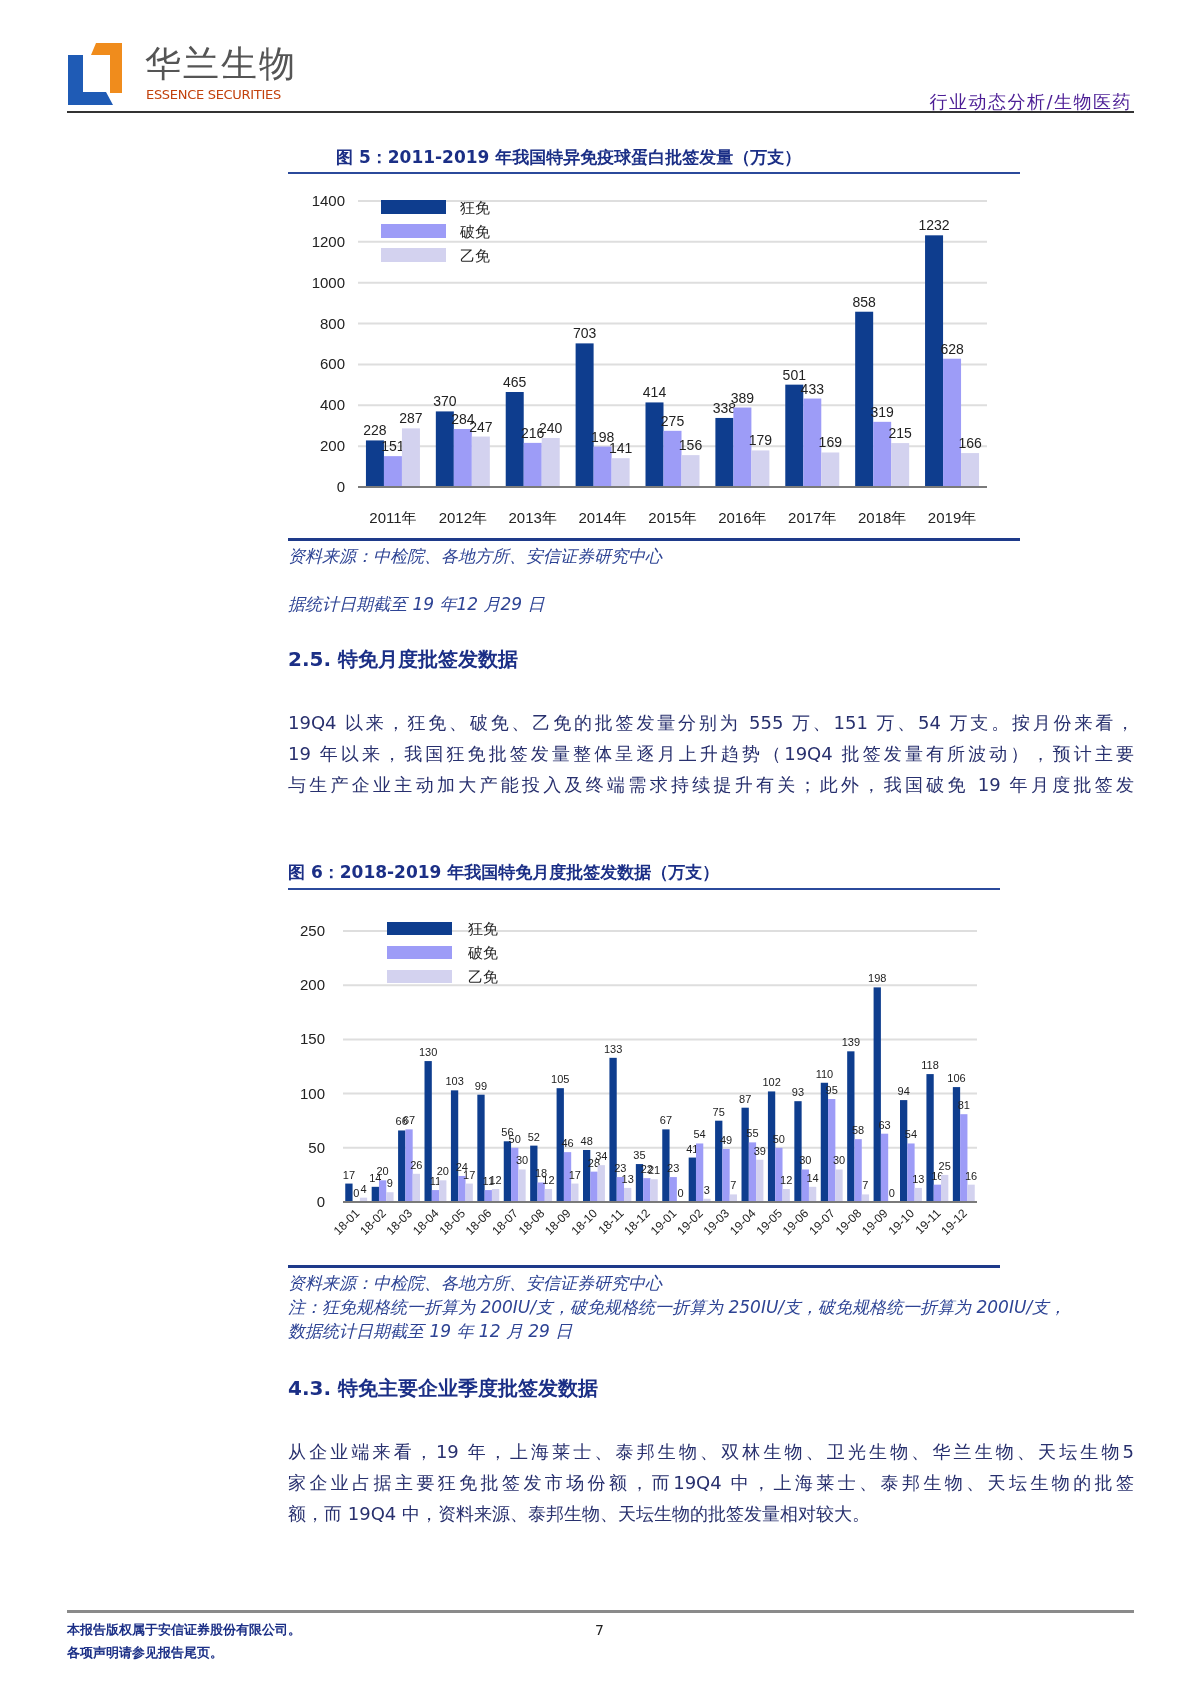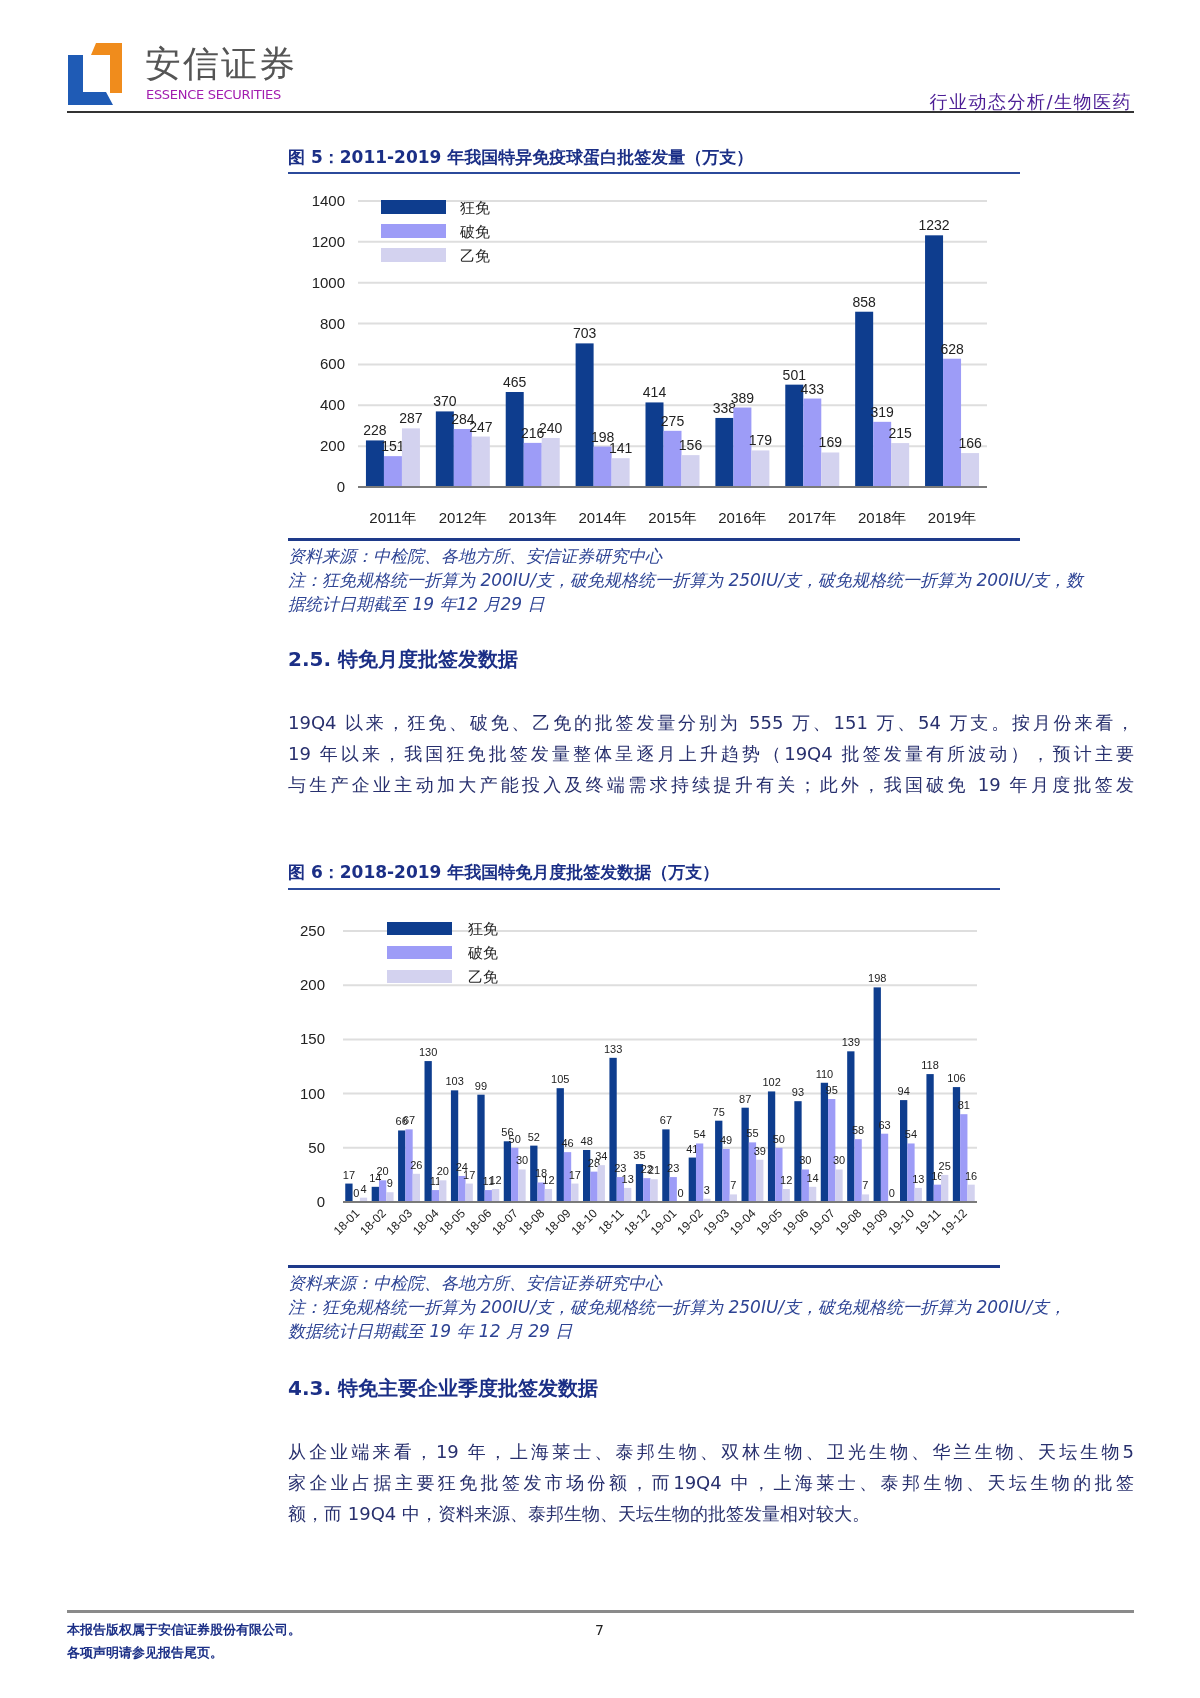--- a/index.html
+++ b/index.html
@@ -1,20 +1,20 @@
 <!DOCTYPE html>
 <html><head>
 <meta charset="utf-8">
 <style>
   html,body{margin:0;padding:0;background:#fff;}
   .page{position:relative;width:1200px;height:1698px;background:#fff;overflow:hidden;font-family:"DejaVu Sans",sans-serif;color:#22306e;}
   .abs{position:absolute;}
   .logo-svg{left:66px;top:42px;}
   .logo-cn{left:145px;top:40px;font-size:36px;color:#555;letter-spacing:2px;white-space:nowrap;}
-  .logo-en{left:146px;top:87px;font-size:13px;color:#a21caf;letter-spacing:-0.3px;white-space:nowrap;}
+  .logo-en{left:146px;top:87px;font-size:13px;color:#c2410c;letter-spacing:-0.3px;white-space:nowrap;}
   .header-cat{right:68px;top:90px;font-size:18px;color:#4c1d95;letter-spacing:1.5px;white-space:nowrap;}
   .header-line{left:67px;top:111px;width:1067px;height:2px;background:#333;}
   .fig-title{left:288px;font-size:17px;font-weight:bold;color:#1b2f86;white-space:nowrap;}
   .fig-underline{left:288px;height:2px;background:#2b4a9b;}
   .fig-bottom{left:288px;height:3px;background:#1e3a8a;}
   .src{left:288px;font-size:17px;font-style:italic;color:#2d4394;white-space:nowrap;}
   .sec-title{left:288px;font-size:20px;font-weight:bold;color:#1b2f86;white-space:nowrap;}
   .para{left:288px;width:846px;font-size:18px;color:#28306e;}
   .para .ln{display:block;height:31px;line-height:31px;text-align:justify;text-align-last:justify;white-space:nowrap;overflow:hidden;}
   .para .ln.last{text-align-last:left;}
@@ -25,26 +25,26 @@
 </style>
 </head>
 <body>
 
 <div class="page">
 
   <svg class="abs logo-svg" width="60" height="66" viewBox="0 0 60 66">
     <polygon points="2,13 17,13 17,50 40,50 47,63 2,63" fill="#1f5bb5"></polygon>
     <polygon points="30,1 56,1 56,51 44,51 44,13 25,13" fill="#f08c1c"></polygon>
   </svg>
-  <div class="abs logo-cn">安信证券</div>
+  <div class="abs logo-cn">华兰生物</div>
   <div class="abs logo-en">ESSENCE SECURITIES</div>
   <div class="abs header-cat">行业动态分析/生物医药</div>
   <div class="abs header-line"></div>
 
-  <div class="abs fig-title" style="top:146px;">图 5：2011-2019 年我国特异免疫球蛋白批签发量（万支）</div>
+  <div class="abs fig-title" style="top:146px;margin-left:48px;">图 5：2011-2019 年我国特异免疫球蛋白批签发量（万支）</div>
   <div class="abs fig-underline" style="top:172px;width:732px;"></div>
   <svg id="chart1" class="abs" style="left:288px;top:175px;" width="732" height="362">
       <text x="57" y="317.04" text-anchor="end" font-size="15" fill="#222">0</text>
       <line x1="70" x2="699" y1="271.14285714285717" y2="271.14285714285717" stroke="#dedede" stroke-width="2"></line>
       <text x="57" y="276.1828571428572" text-anchor="end" font-size="15" fill="#222">200</text>
       <line x1="70" x2="699" y1="230.28571428571428" y2="230.28571428571428" stroke="#dedede" stroke-width="2"></line>
       <text x="57" y="235.32571428571427" text-anchor="end" font-size="15" fill="#222">400</text>
       <line x1="70" x2="699" y1="189.42857142857144" y2="189.42857142857144" stroke="#dedede" stroke-width="2"></line>
       <text x="57" y="194.46857142857144" text-anchor="end" font-size="15" fill="#222">600</text>
       <line x1="70" x2="699" y1="148.57142857142858" y2="148.57142857142858" stroke="#dedede" stroke-width="2"></line>
@@ -121,21 +121,20 @@
       <line x1="70" x2="699" y1="312" y2="312" stroke="#7a7a7a" stroke-width="2"></line>
       <rect x="93" y="25" width="65" height="14" fill="#0e3d8e"></rect>
       <text x="172" y="38" font-size="15" fill="#222">狂免</text>
       <rect x="93" y="49" width="65" height="14" fill="#9d9cf7"></rect>
       <text x="172" y="62" font-size="15" fill="#222">破免</text>
       <rect x="93" y="73" width="65" height="14" fill="#d3d2ef"></rect>
       <text x="172" y="86" font-size="15" fill="#222">乙免</text>
     </svg>
   <div class="abs fig-bottom" style="top:538px;width:732px;"></div>
   <div class="abs src" style="top:545px;">资料来源：中检院、各地方所、安信证券研究中心</div>
-  <div class="abs src" style="top:569px;">注：狂免规格统一折算为 200IU/支，破免规格统一折算为 250IU/支，破免规格统一折算为 200IU/支，数</div>
   <div class="abs src" style="top:593px;">据统计日期截至 19 年12 月29 日</div>
 
   <div class="abs sec-title" style="top:646px;">2.5. 特免月度批签发数据</div>
   <div class="abs para" style="top:707px;">
     <span class="ln">19Q4 以来，狂免、破免、乙免的批签发量分别为 555 万、151 万、54 万支。按月份来看，</span>
     <span class="ln">19 年以来，我国狂免批签发量整体呈逐月上升趋势（19Q4 批签发量有所波动），预计主要</span>
     <span class="ln">与生产企业主动加大产能投入及终端需求持续提升有关；此外，我国破免 19 年月度批签发</span>
   </div>
 
   <div class="abs fig-title" style="top:861px;">图 6：2018-2019 年我国特免月度批签发数据（万支）</div>

